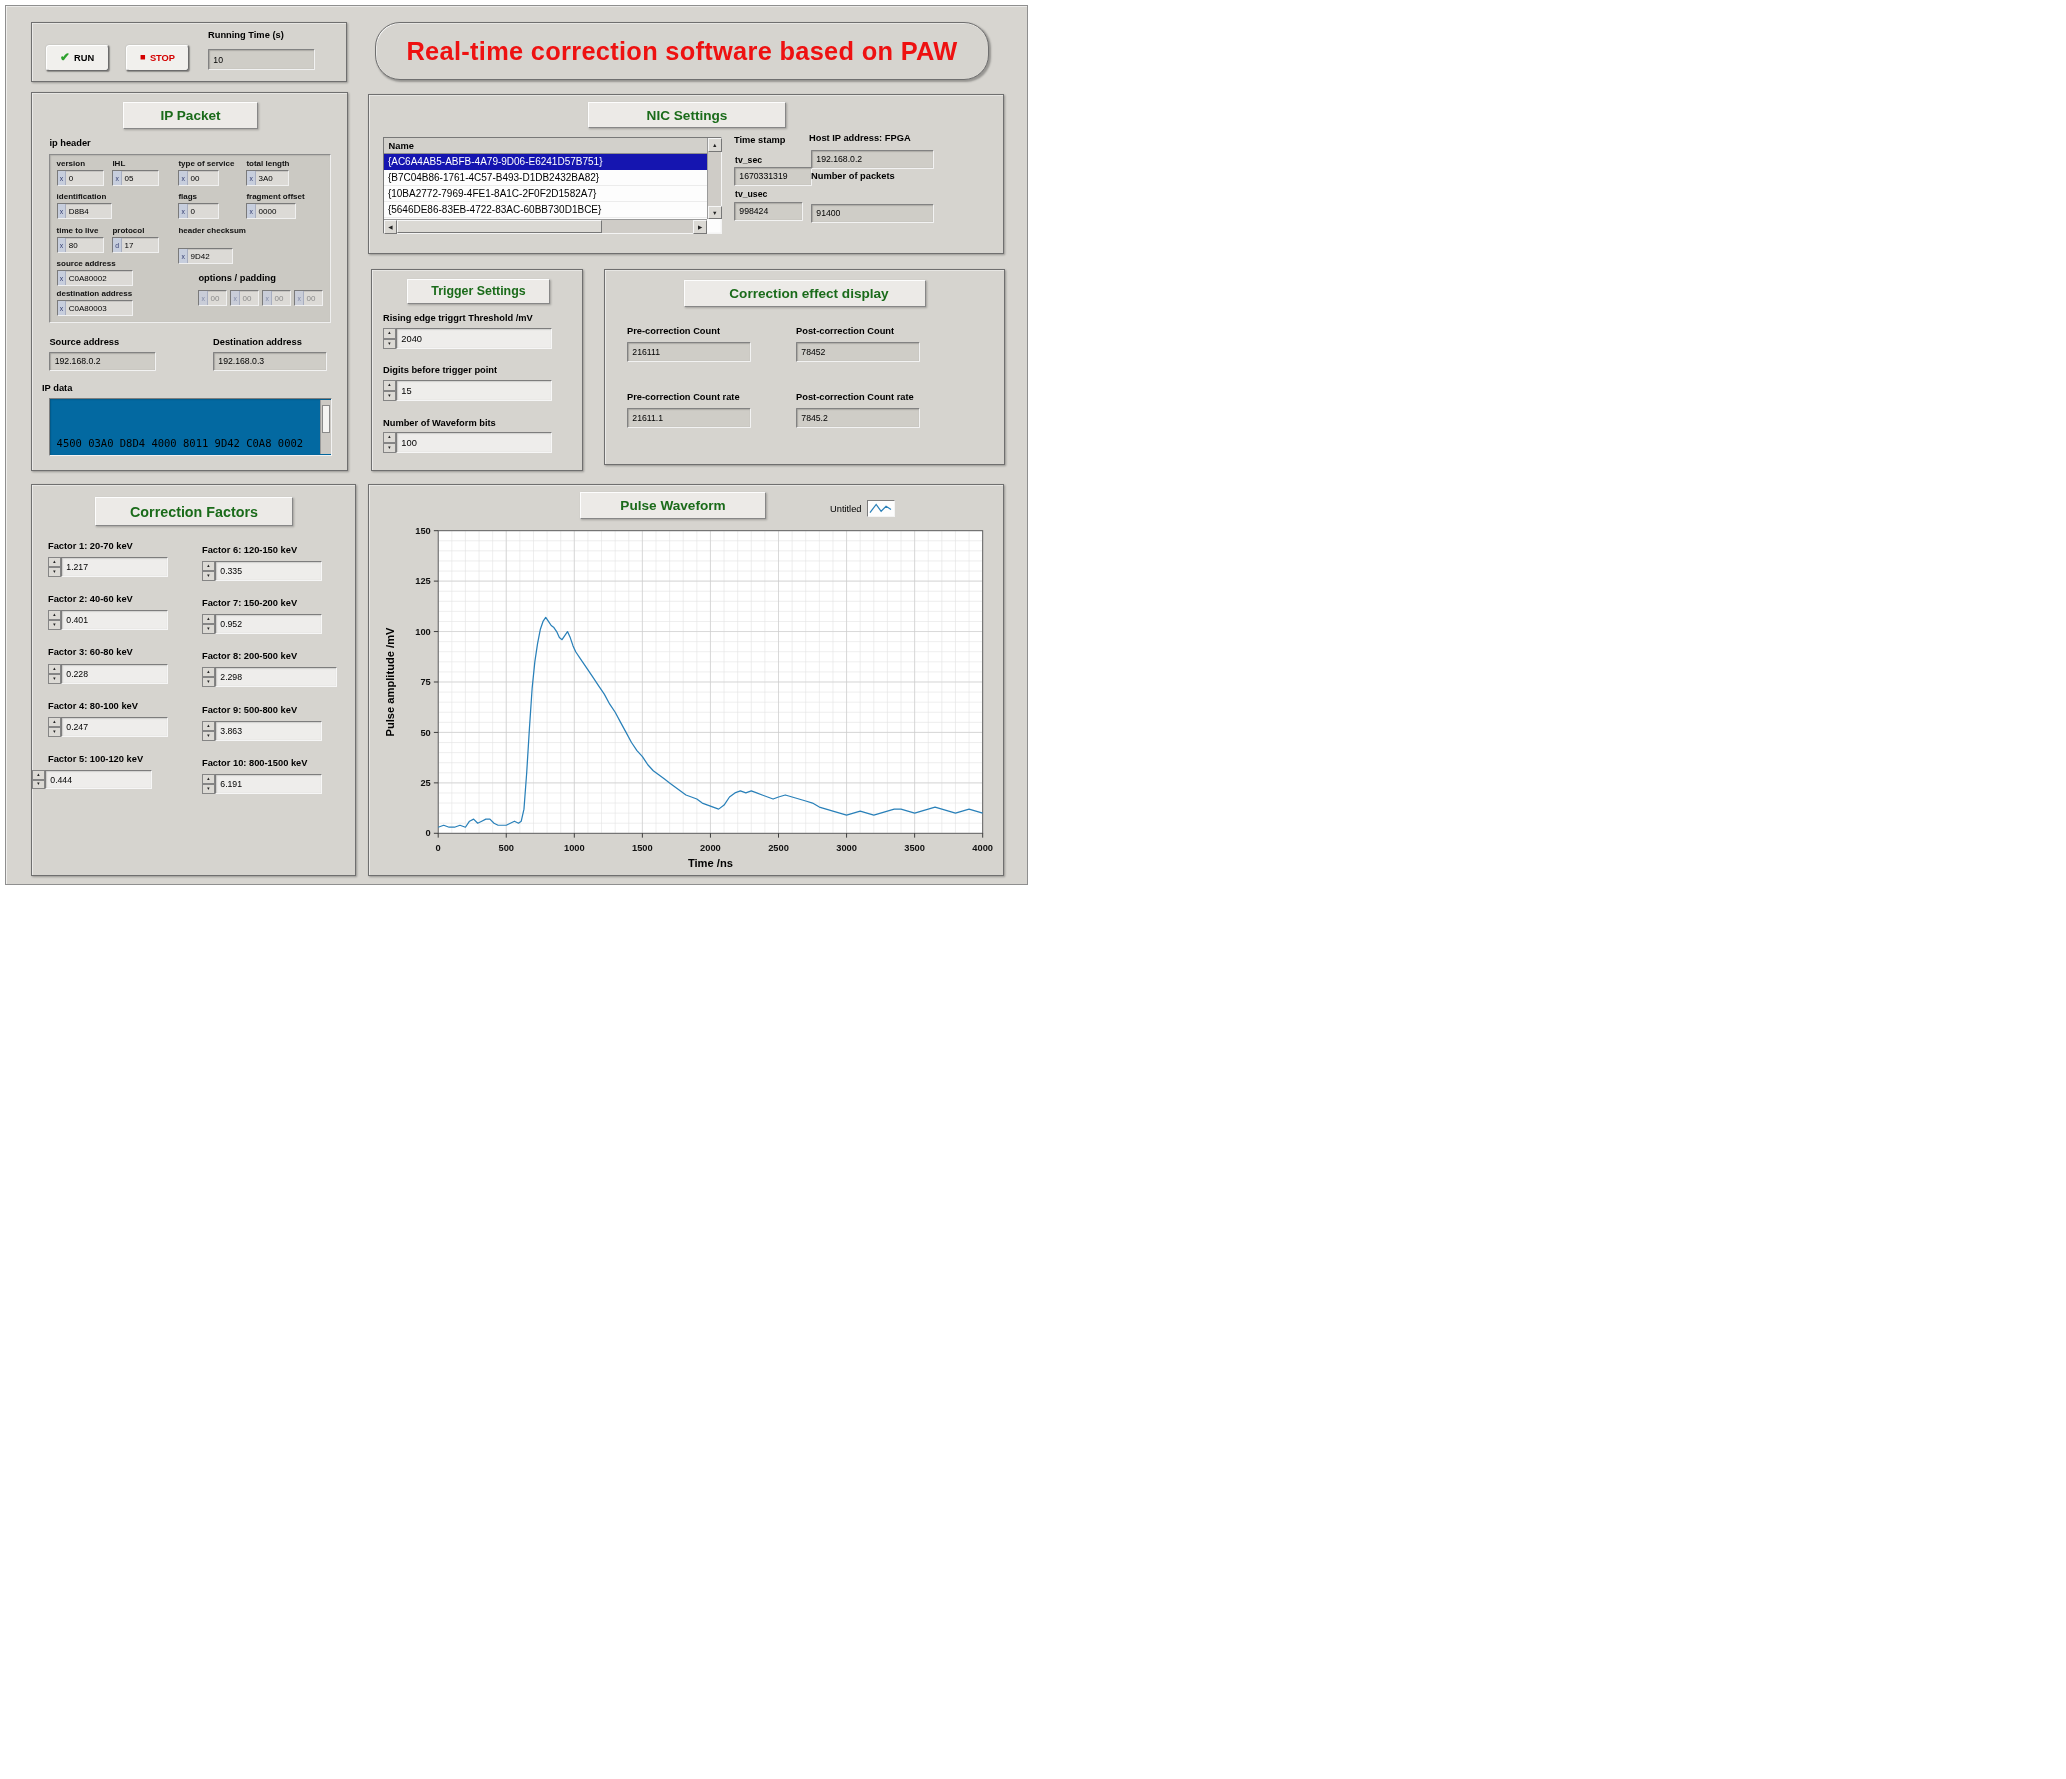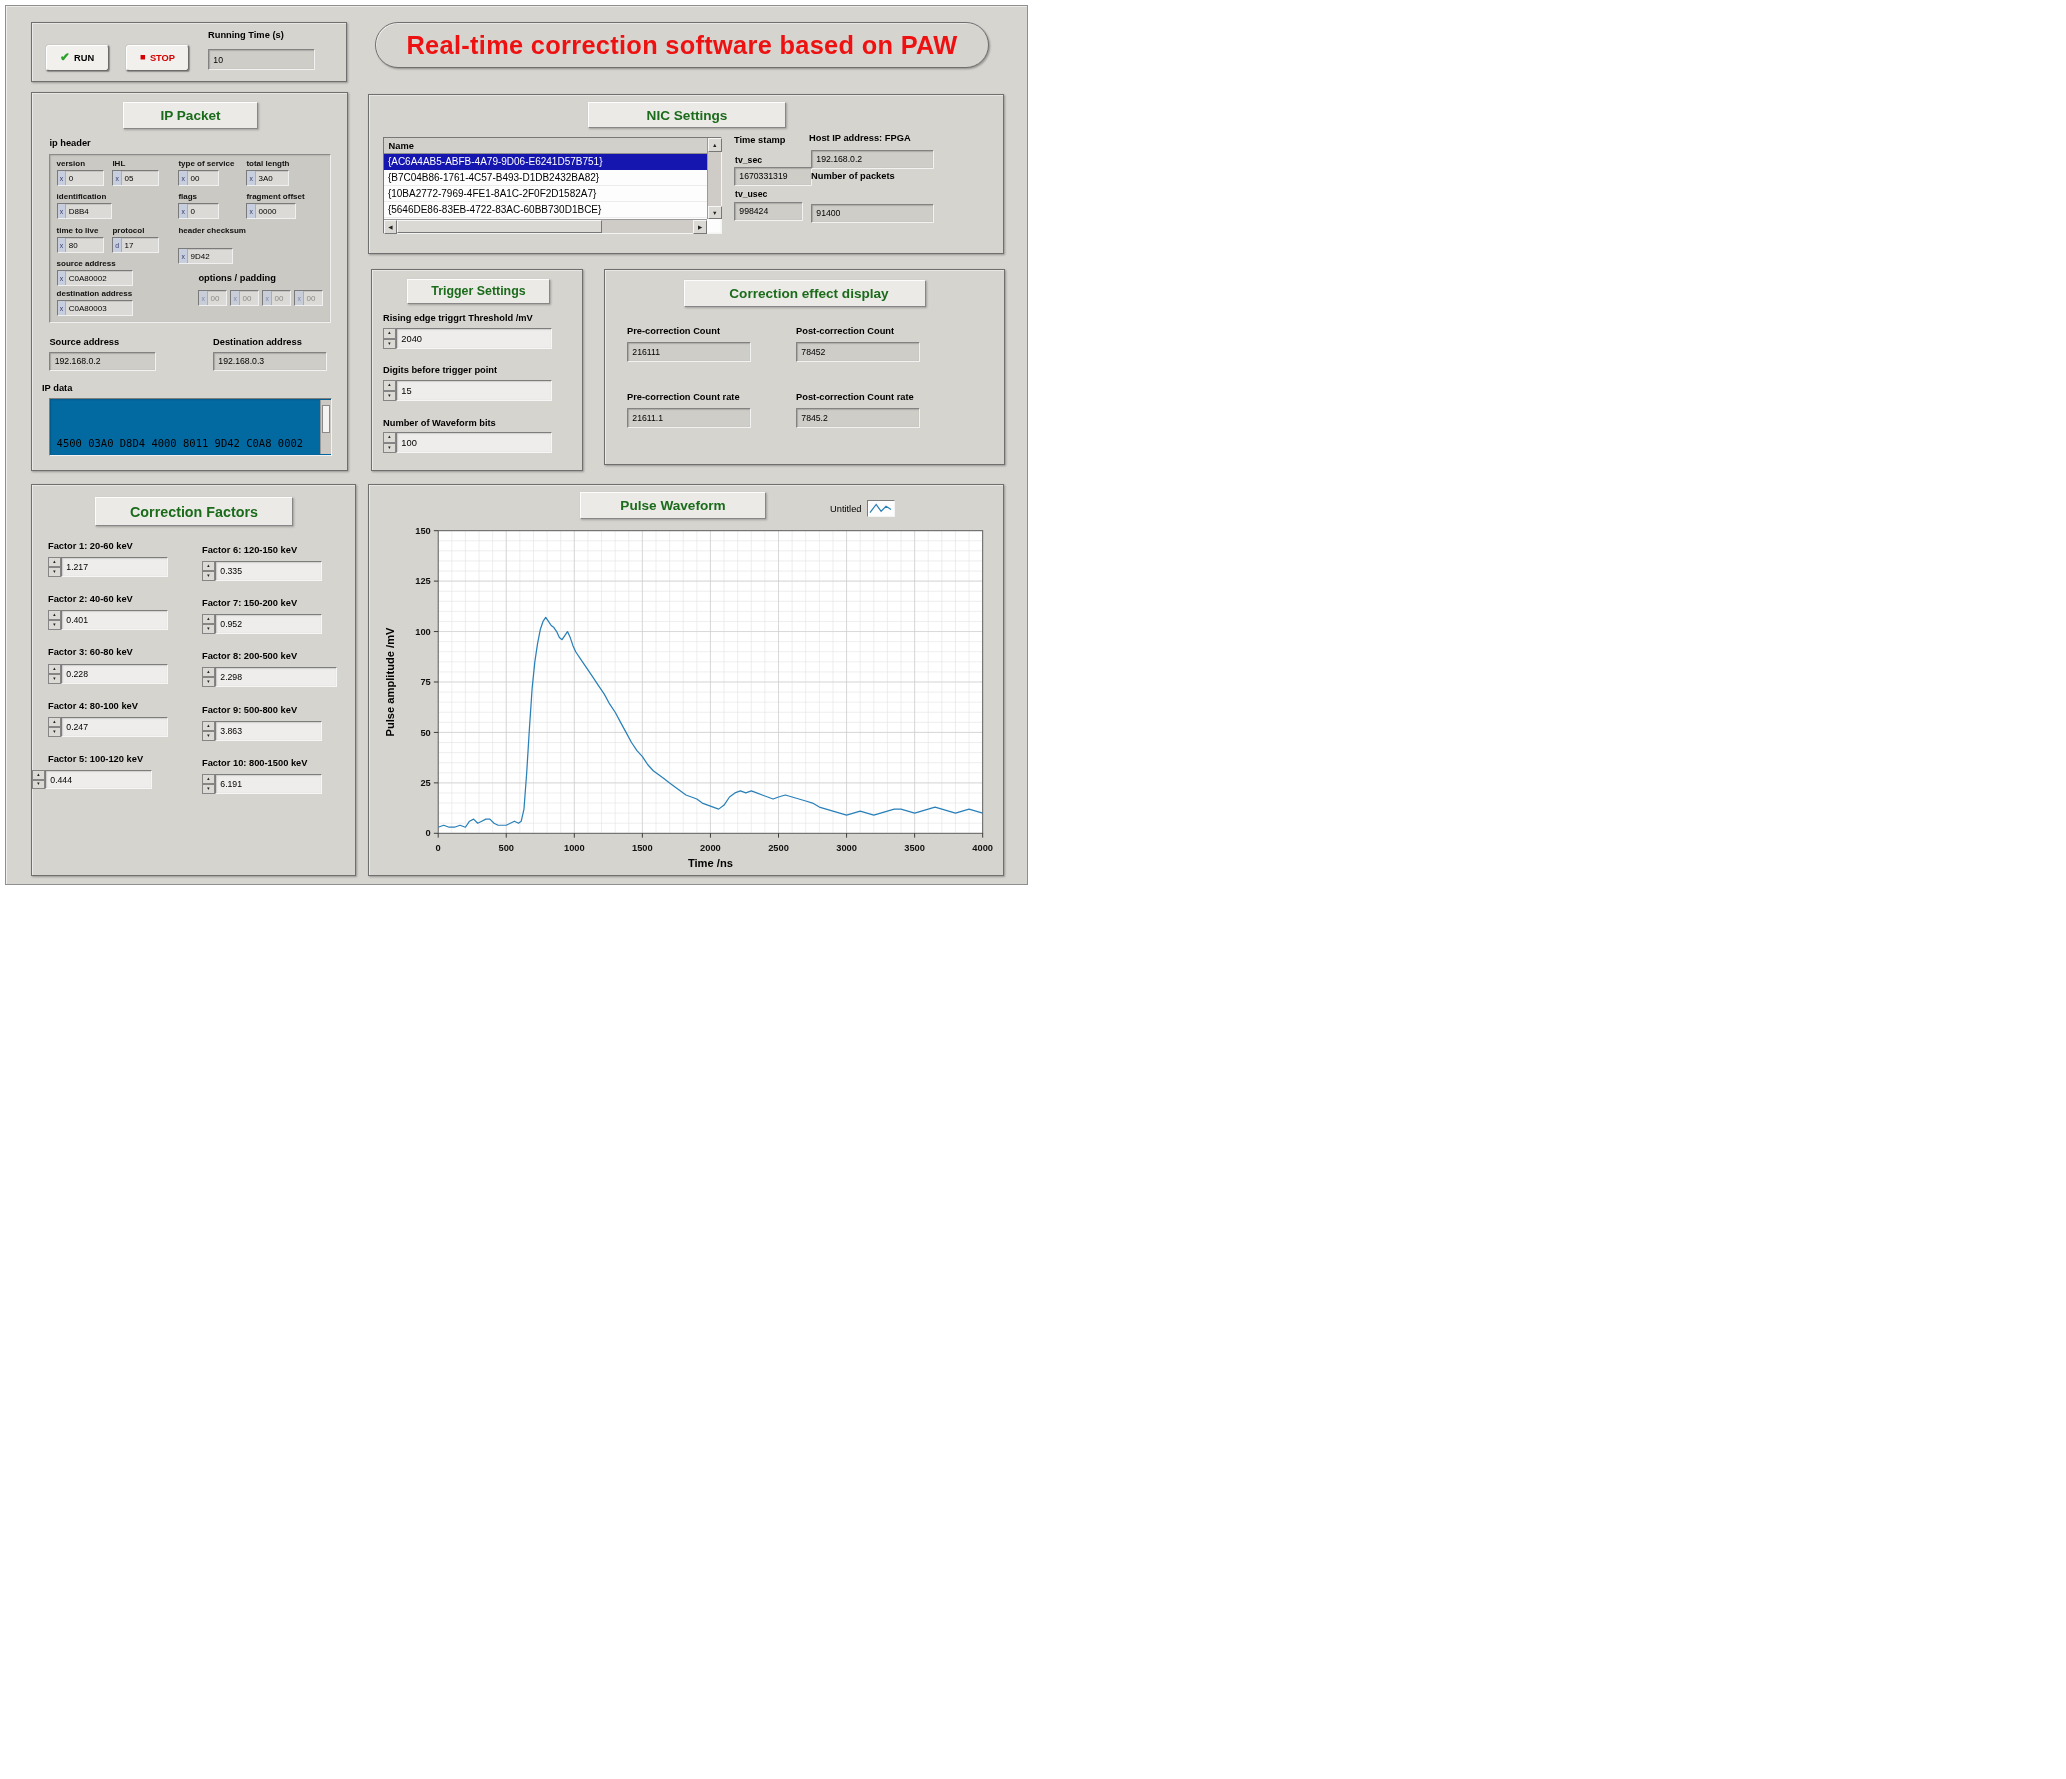--- a/index.html
+++ b/index.html
@@ -64,21 +64,21 @@
       <span>RUN</span>
     </button>
     <button class="lv-btn" style="left:94px;top:22px;width:63px;height:26px;">
       <span class="stop-icon">■</span>
       <span class="stop-text">STOP</span>
     </button>
     <div class="lbl" style="left:176px;top:7.4px;">Running Time (s)</div>
     <div class="ind" style="left:176px;top:26px;width:107px;height:21px;">10</div>
   </div>
 
-  <div class="panel" style="left:375px;top:22px;width:614px;height:46px;border-radius:25px;">
+  <div class="panel" style="left:375px;top:22px;width:614px;height:58px;border-radius:25px;">
     <div class="app-title">Real-time correction software based on PAW</div>
   </div>
 
   <div class="panel" style="left:31px;top:92px;width:317px;height:379px;">
     <div class="hdr" style="left:91px;top:8.7px;width:135px;height:27px;font-size:13.6px;">IP Packet</div>
     <div class="lbl" style="left:17.4px;top:45px;">ip header</div>
 
     <div class="cluster" style="left:17.4px;top:61px;width:282px;height:169px;">
       <div class="slbl" style="left:6.2px;top:3.7px;">version</div>
       <div class="hexbox" style="left:6.2px;top:15px;width:47px;">
@@ -257,21 +257,21 @@
 
     <div class="lbl" style="left:22px;top:122px;">Pre-correction Count rate</div>
     <div class="ind" style="left:22px;top:138px;width:124px;height:20px;">21611.1</div>
     <div class="lbl" style="left:191px;top:122px;">Post-correction Count rate</div>
     <div class="ind" style="left:191px;top:138px;width:124px;height:20px;">7845.2</div>
   </div>
 
   <div class="panel" style="left:31px;top:484px;width:325px;height:392px;">
     <div class="hdr" style="left:63px;top:12.4px;width:198px;height:28.5px;font-size:14.3px;">Correction Factors</div>
 
-    <div class="lbl" style="left:16px;top:56px;">Factor 1:  20-60 keV</div>
+    <div class="lbl" style="left:16px;top:56px;">Factor 1:  20-70 keV</div>
     <div class="numctl" style="left:16px;top:72px;height:20px;">
       <div class="spin">
           <div class="sbtn">▲</div>
           <div class="sbtn">▼</div>
         </div>
       <div class="nbox" style="width:107px;">1.217</div>
     </div>
     <div class="lbl" style="left:16px;top:109px;">Factor 2:  40-60 keV</div>
     <div class="numctl" style="left:16px;top:125px;height:20px;">
       <div class="spin">

